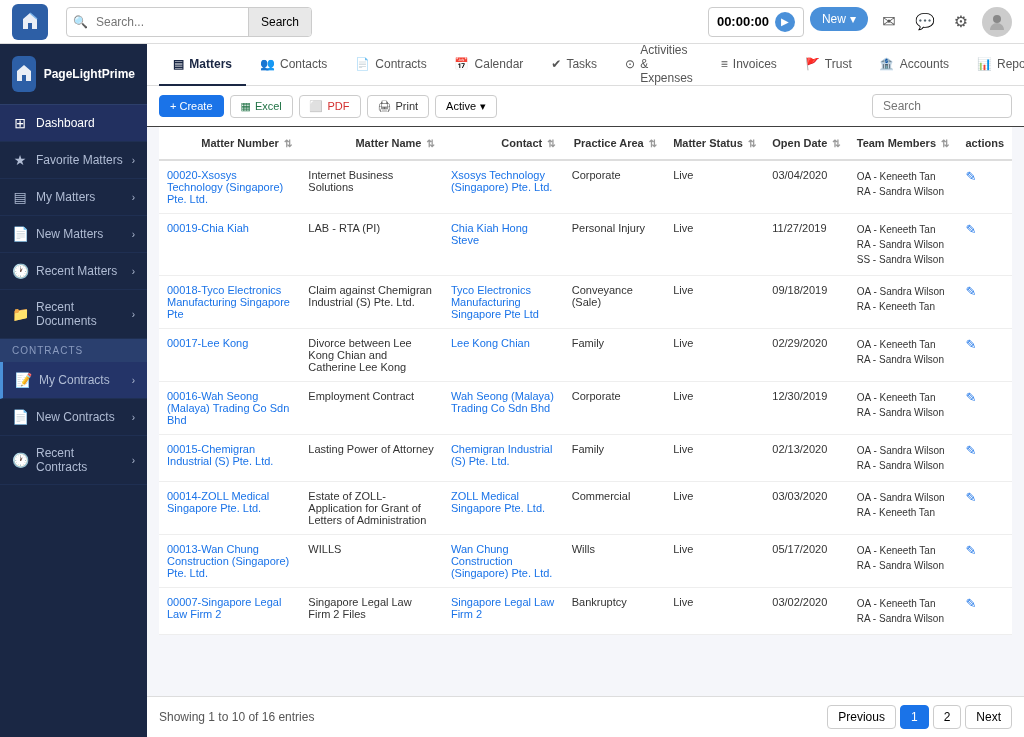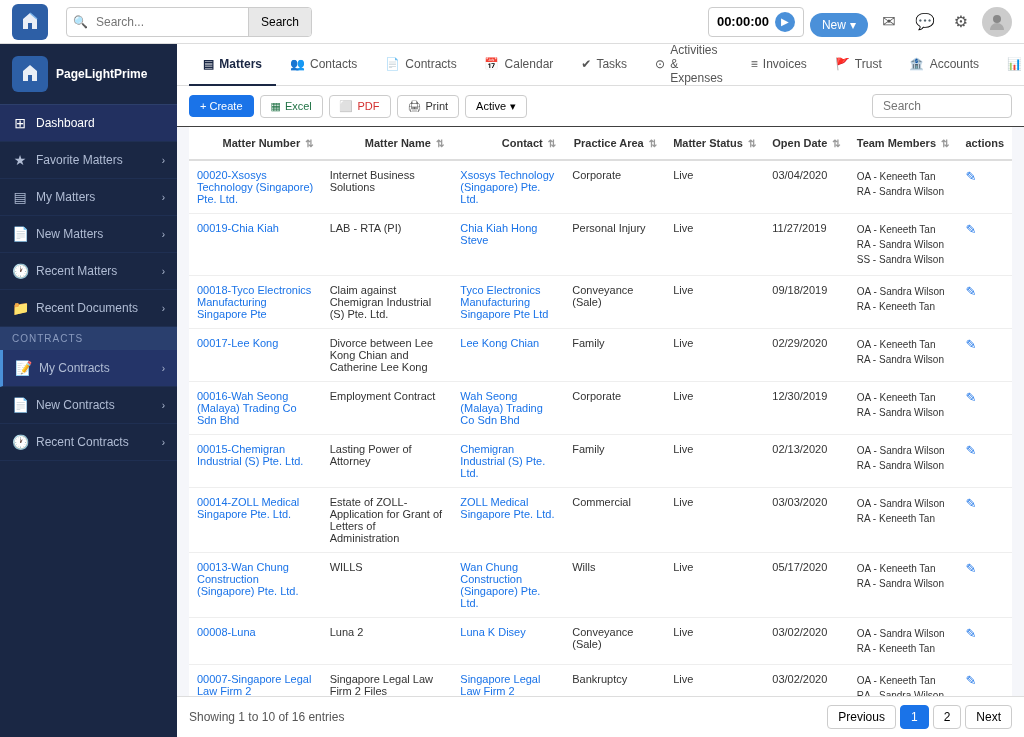--- a/index.html
+++ b/index.html
@@ -36,21 +36,21 @@
       background: #e8e8e8;
       border: none;
       border-left: 1px solid #ccc;
       padding: 0 12px;
       height: 30px;
       cursor: pointer;
       font-size: 12px;
     }
     .timer-area {
       display: flex;
-      align-items: flex-end;
+      align-items: flex-start;
       gap: 6px;
       margin-left: auto;
     }
     .timer-box {
       border: 1px solid #ccc;
       border-radius: 4px;
       padding: 4px 8px;
       font-size: 13px;
       font-weight: bold;
       background: #fff;
@@ -106,21 +106,21 @@
 
     
     .main-layout {
       display: flex;
       flex: 1;
       overflow: hidden;
     }
 
     
     .sidebar {
-      width: 177px;
+      width: 147px;
       background: #1a2744;
       color: #fff;
       display: flex;
       flex-direction: column;
       flex-shrink: 0;
       overflow-y: auto;
     }
     .logo-area {
       padding: 12px;
       border-bottom: 1px solid #2d3f6b;
@@ -573,30 +573,20 @@
       <td><a class="link-text">00013-Wan Chung Construction (Singapore) Pte. Ltd.</a></td>
       <td>WILLS</td>
       <td><a class="link-text">Wan Chung Construction (Singapore) Pte. Ltd.</a></td>
       <td>Wills</td>
       <td>Live</td>
       <td>05/17/2020</td>
       <td style="font-size:10px; line-height:1.5;">OA - Keneeth Tan<br>RA - Sandra Wilson</td>
       <td><span class="edit-icon">✎</span></td>
     </tr>
             <tr>
-      <td><a class="link-text">00008-Luna</a></td>
-      <td>Luna 2</td>
-      <td><a class="link-text">Luna K Disey</a></td>
-      <td>Conveyance (Sale)</td>
-      <td>Live</td>
-      <td>03/02/2020</td>
-      <td style="font-size:10px; line-height:1.5;">OA - Sandra Wilson<br>RA - Keneeth Tan</td>
-      <td><span class="edit-icon">✎</span></td>
-    </tr>
-            <tr>
       <td><a class="link-text">00007-Singapore Legal Law Firm 2</a></td>
       <td>Singapore Legal Law Firm 2 Files</td>
       <td><a class="link-text">Singapore Legal Law Firm 2</a></td>
       <td>Bankruptcy</td>
       <td>Live</td>
       <td>03/02/2020</td>
       <td style="font-size:10px; line-height:1.5;">OA - Keneeth Tan<br>RA - Sandra Wilson</td>
       <td><span class="edit-icon">✎</span></td>
     </tr>
           </tbody>

